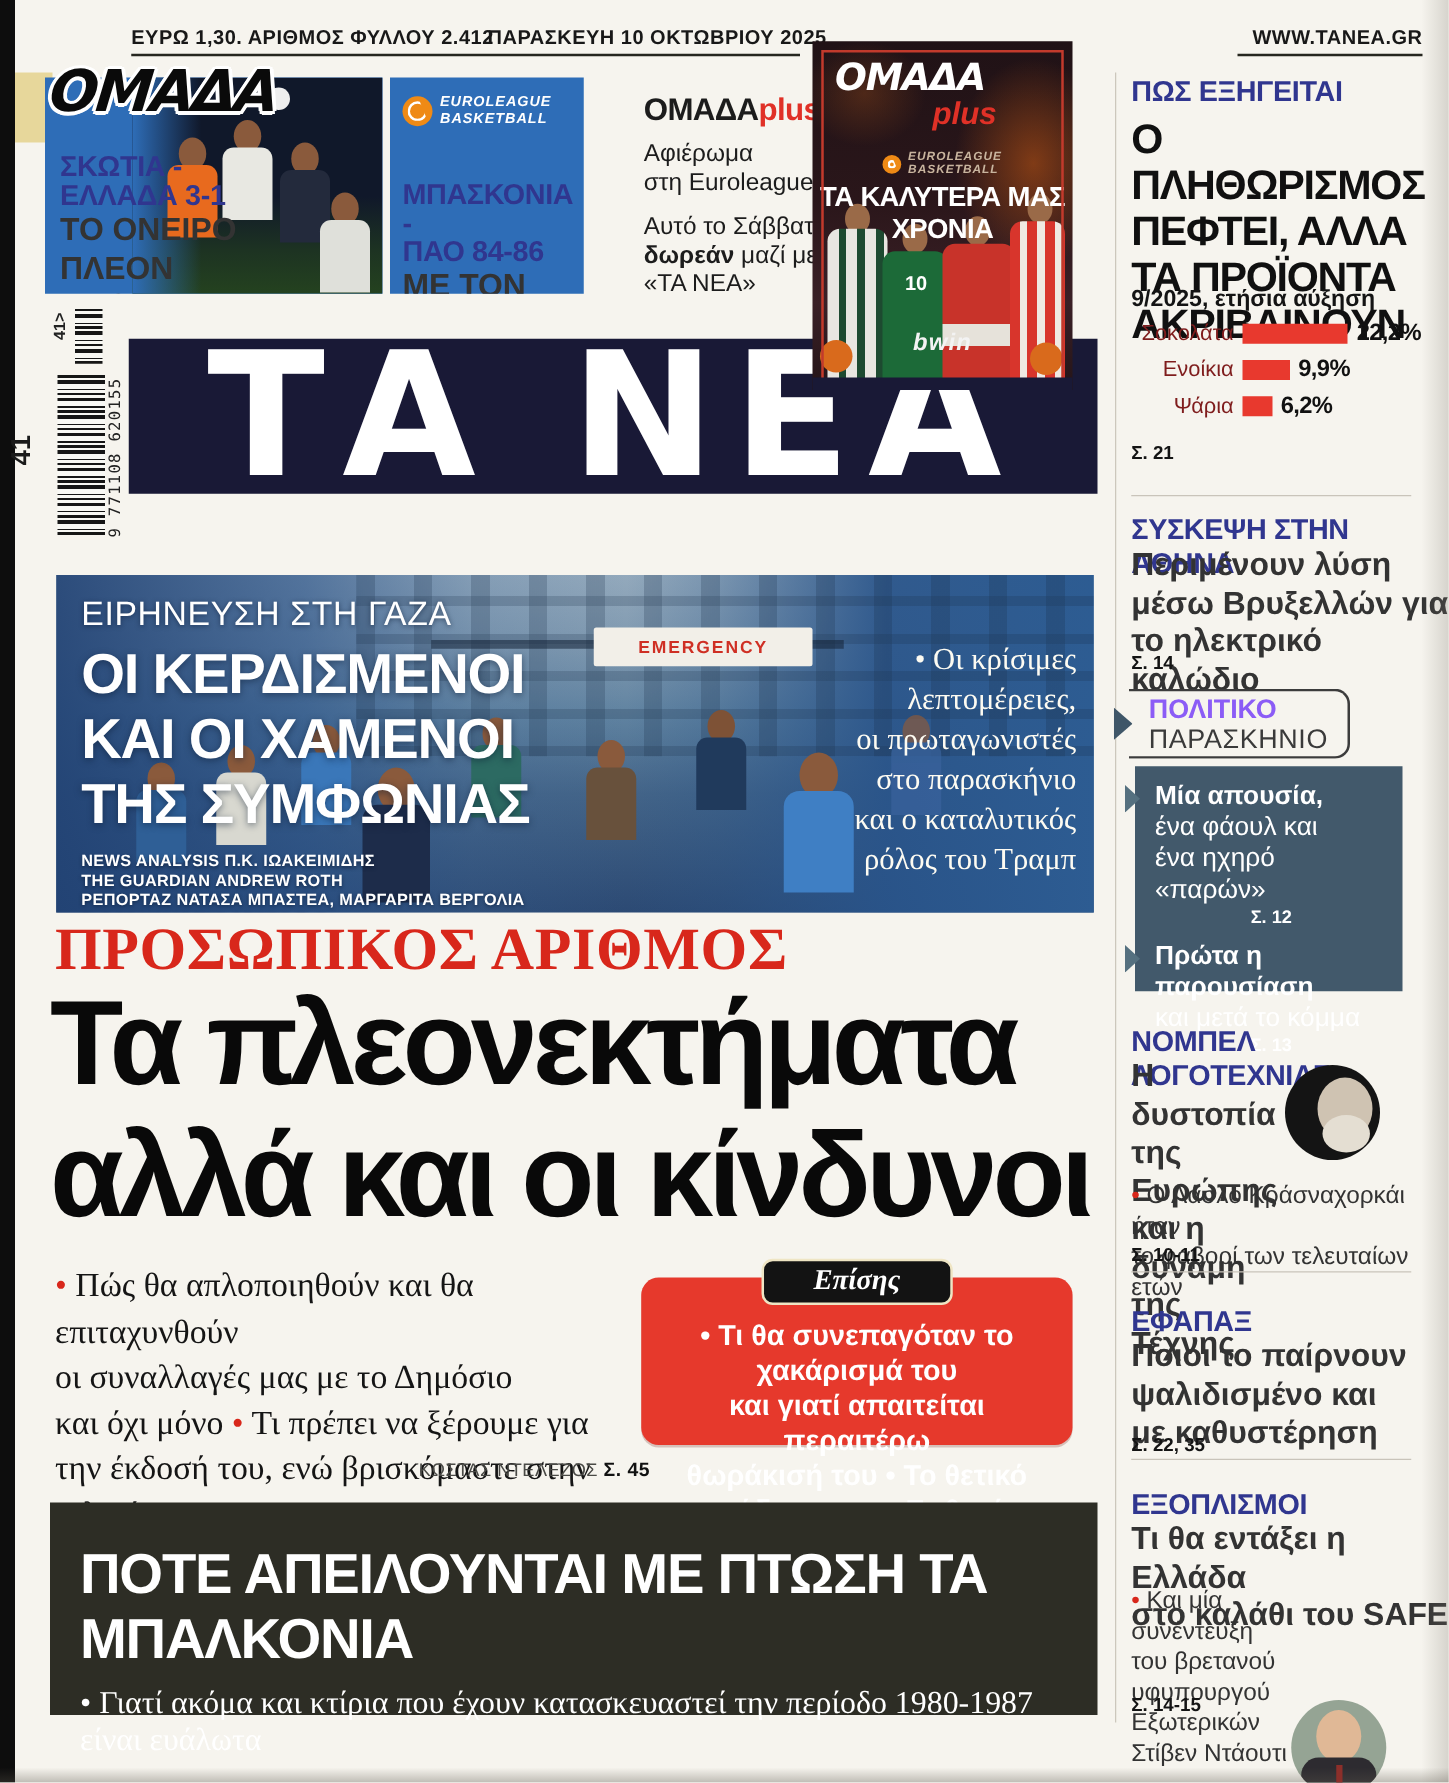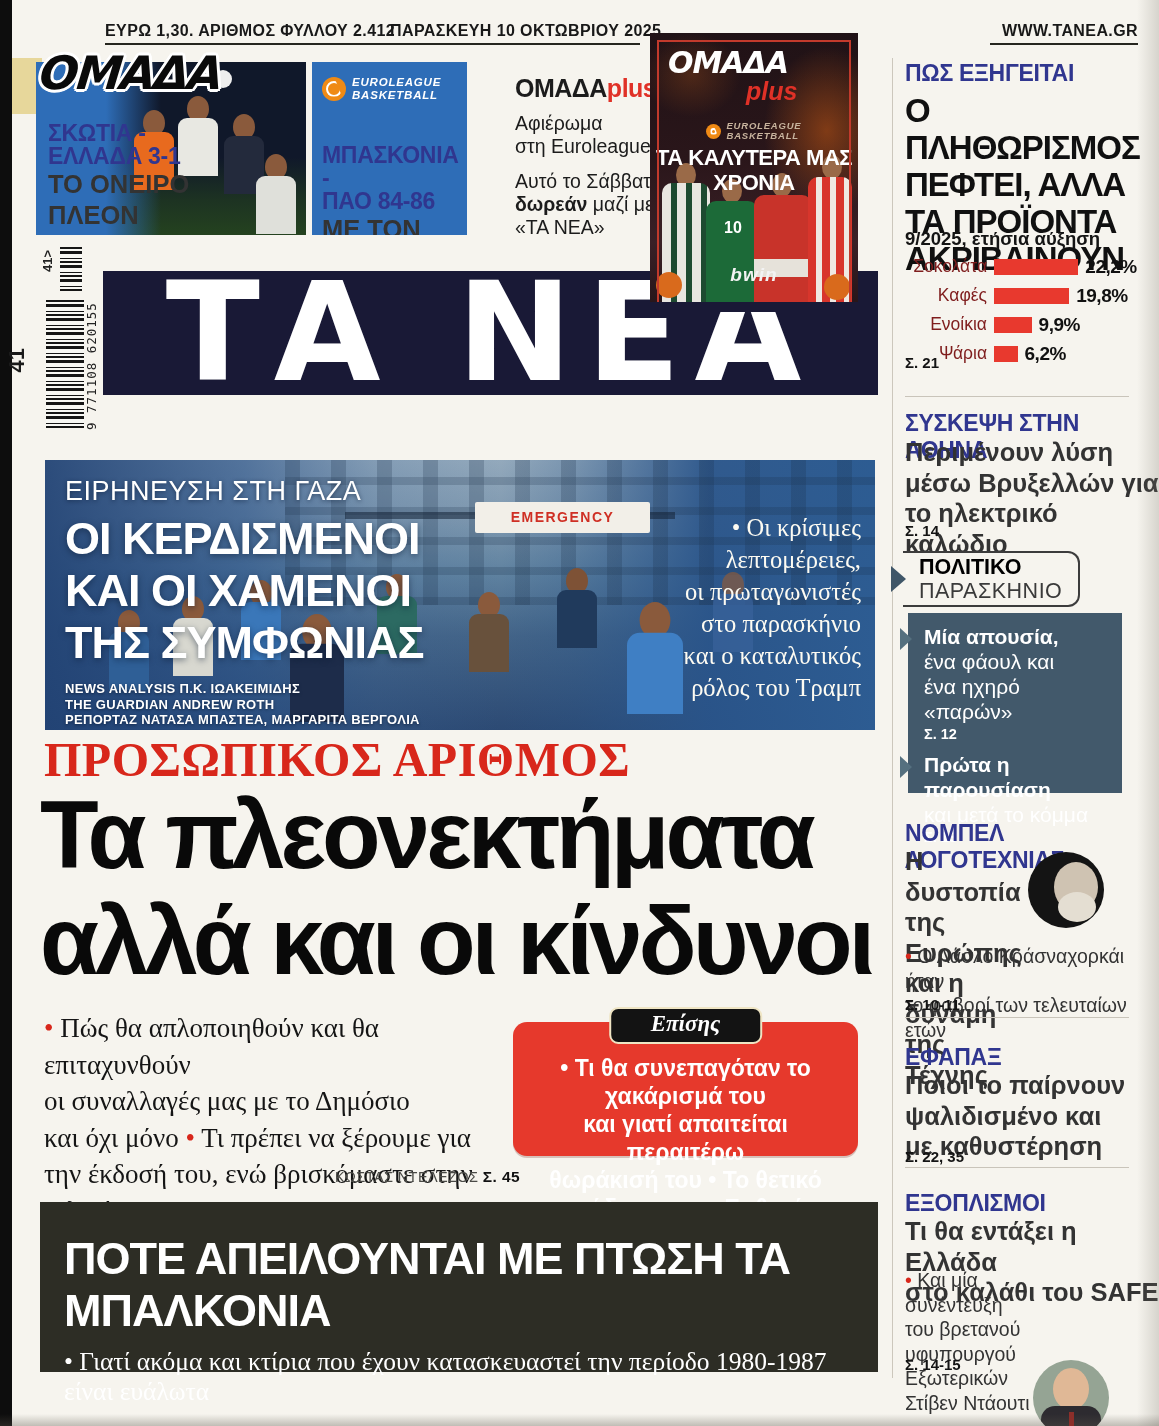--- a/index.html
+++ b/index.html
@@ -146,32 +146,32 @@
   .chart-label{width:82px;text-align:right;font-size:17.5px;color:#7f1d1d;flex:none;padding-right:7px}
   .chart-bar{height:16px;background:#e8392e;flex:none}
   .chart-value{font-weight:700;font-size:19px;padding-left:7px;letter-spacing:-.5px;color:#111}
   .sb-page{left:905px;font-weight:800;font-size:15px;color:#141414}
   .sb-div{left:905px;width:224px;border-top:1.5px solid #c9c4ba}
   .sb-head{left:905px;font-size:25.5px;line-height:30.5px;color:#333;white-space:pre-line}
   .sb-note{left:905px;font-size:19.5px;line-height:24.5px;color:#333;white-space:pre-line}
   
   .pol-head{left:903px;top:551px;width:159px;height:50px;border:2.5px solid #3c3c3c;
     border-left:none;border-radius:0 12px 12px 0;padding-left:16px;padding-top:2px;box-sizing:content-box}
-  .pol-head .b{display:block;font-weight:900;font-size:21.5px;color:#000000;line-height:24px}
+  .pol-head .b{display:block;font-weight:900;font-size:21.5px;color:#8b5cf6;line-height:24px}
   .pol-head .l{display:block;font-size:21.5px;color:#3a3a3a;line-height:24px;letter-spacing:.5px}
   .pol-arrow{position:absolute;left:-12px;top:13px;width:15px;height:26px;background:#3f5668;
     clip-path:polygon(0 0,100% 50%,0 100%)}
   .pol-box{left:908px;top:613px;width:214px;height:180px;background:#42596b;color:#fff;
     box-sizing:border-box;padding:11px 12px 0 16px}
   .pol-item{position:relative;margin-bottom:10px}
   .pol-item::before{content:"";position:absolute;left:-24px;top:4px;width:12px;height:22px;
     background:#55707f;clip-path:polygon(0 0,100% 50%,0 100%)}
   .pol-bold{display:block;font-weight:900;font-size:21px;line-height:25px}
   .pol-rest{display:block;font-size:21px;line-height:25px;white-space:pre-line}
-  .pol-page{display:block;text-align:left;font-weight:800;font-size:14.5px;margin-top:2px}
+  .pol-page{display:block;text-align:center;font-weight:800;font-size:14.5px;margin-top:2px}
   
   .portrait{border-radius:50%;overflow:hidden;position:relative}
   .nobel-photo{left:1028px;top:852px;width:76px;height:76px;background:#141414}
   .nobel-photo::before{content:"";position:absolute;left:26px;top:10px;width:44px;height:50px;
     border-radius:50%;background:#cfc3b2}
   .nobel-photo::after{content:"";position:absolute;left:30px;top:40px;width:38px;height:30px;
     border-radius:50%;background:#e4ded2}
   .exo-photo{left:1033px;top:1284px;width:76px;height:76px;background:#95a494}
   .exo-photo::before{content:"";position:absolute;left:20px;top:8px;width:36px;height:42px;
     border-radius:50%;background:#e0b896}
@@ -393,25 +393,20 @@
 ΤΑ ΠΡΟΪΟΝΤΑ
 ΑΚΡΙΒΑΙΝΟΥΝ</div>
 <div class="abs chart-title">9/2025, ετήσια αύξηση</div>
 <div class="abs chart">
     <div class="chart-row">
       <span class="chart-label">Σοκολάτα</span>
       <span class="chart-bar" style="width: 84.36px; background: rgb(232, 57, 46);"></span>
       <span class="chart-value">22,2%</span>
     </div>
     <div class="chart-row">
-      <span class="chart-label">Καφές</span>
-      <span class="chart-bar" style="width: 75.24px; background: rgb(232, 57, 46);"></span>
-      <span class="chart-value">19,8%</span>
-    </div>
-    <div class="chart-row">
       <span class="chart-label">Ενοίκια</span>
       <span class="chart-bar" style="width: 37.62px; background: rgb(232, 57, 46);"></span>
       <span class="chart-value">9,9%</span>
     </div>
     <div class="chart-row">
       <span class="chart-label">Ψάρια</span>
       <span class="chart-bar" style="width: 23.56px; background: rgb(232, 57, 46);"></span>
       <span class="chart-value">6,2%</span>
     </div>
   </div>

